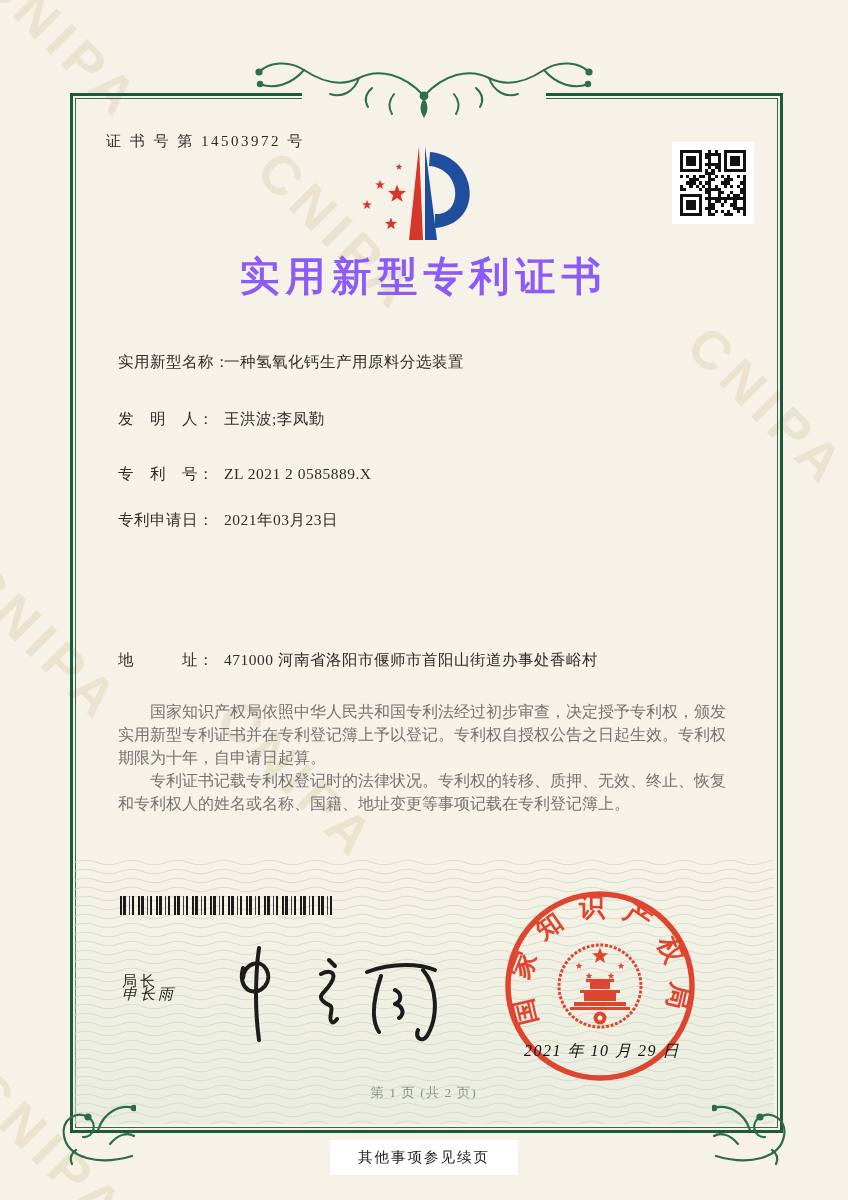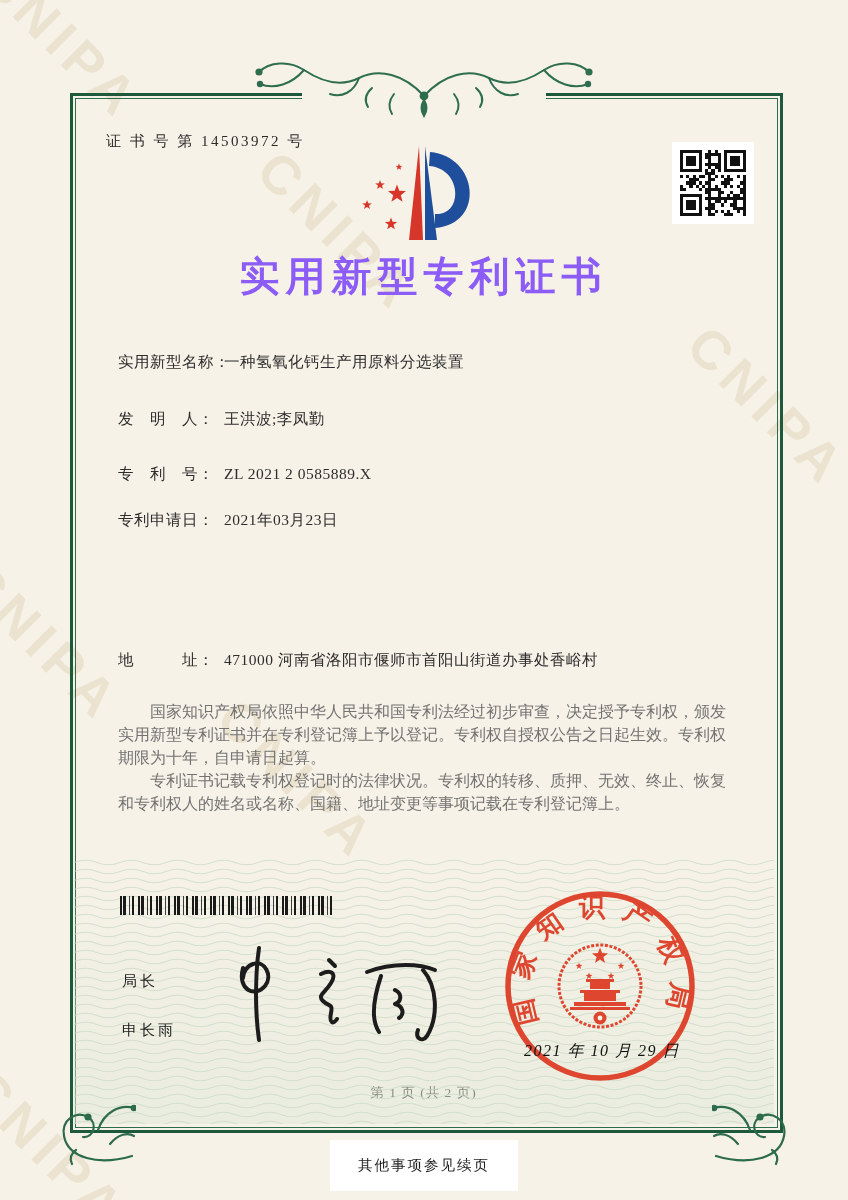--- a/index.html
+++ b/index.html
@@ -17,21 +17,21 @@
   .row .lbl2{display:inline-block;}
   .pair2{position:absolute;left:433px;top:0;}
   .body-text{position:absolute;left:118px;top:700px;width:615px;font-size:16px;line-height:23px;color:#737373;}
   .body-text p{margin:0;text-indent:2em;}
   .barcode{position:absolute;left:120px;top:896px;width:216px;height:19px;
     background:repeating-linear-gradient(90deg,#1a1a1a 0 2px,rgba(0,0,0,0) 2px 3px,#1a1a1a 3px 6px,rgba(0,0,0,0) 6px 9px,#3c3c3c 9px 10px,rgba(0,0,0,0) 10px 12px,#1a1a1a 12px 14px,rgba(0,0,0,0) 14px 18px);}
   .officer{position:absolute;left:122px;font-size:15px;color:#222;letter-spacing:3px;}
   .seal-date{position:absolute;left:524px;top:1041px;font-size:16px;letter-spacing:1.5px;color:#111;z-index:6;font-style:italic;}
   .page-info{position:absolute;left:70px;top:1084px;width:707px;text-align:center;font-size:13.5px;color:#333;letter-spacing:1px;}
   .cont-box{position:absolute;left:424px;top:1140px;transform:translateX(-50%);background:#ffffff;
-    padding:16px 28px;font-size:14.5px;letter-spacing:2px;color:#222;}
+    padding:8px 28px;font-size:14.5px;letter-spacing:2px;color:#222;}
   .abs{position:absolute;}
   svg text{font-family:"Liberation Serif","DejaVu Serif",serif;}
 </style>
 </head>
 <body>
 
 <div class="page">
 
   <span class="wm" style="left:-38px;top:8px;">CNIPA</span>
   <span class="wm" style="left:238px;top:200px;">CNIPA</span>
@@ -279,21 +279,21 @@
   </div>
 
   <div class="body-text">
     <p>国家知识产权局依照中华人民共和国专利法经过初步审查，决定授予专利权，颁发实用新型专利证书并在专利登记簿上予以登记。专利权自授权公告之日起生效。专利权期限为十年，自申请日起算。</p>
     <p>专利证书记载专利权登记时的法律状况。专利权的转移、质押、无效、终止、恢复和专利权人的姓名或名称、国籍、地址变更等事项记载在专利登记簿上。</p>
   </div>
 
   <div class="barcode" style="z-index:3;"></div>
 
   <div class="officer" style="top:972px;z-index:3;">局长</div>
-  <div class="officer" style="top:1021px;z-index:3;">申长雨</div>
+  <div class="officer" style="top:985px;z-index:3;font-style:italic;">申长雨</div>
 
   <svg class="abs" style="left:225px;top:942px;z-index:3;" width="235" height="105" viewBox="0 0 235 105">
     <g stroke="#1c1c1c" stroke-width="4" fill="none" stroke-linecap="round" stroke-linejoin="round">
       <path d="M34,6 C30,34 30,70 34,98"></path>
       <path d="M18,26 C12,48 30,56 40,44 C48,34 40,18 28,22 C22,24 18,30 18,36"></path>
       <path d="M104,18 l6,6"></path>
       <path d="M96,32 C106,27 112,31 106,41 C100,51 92,53 98,59 C104,65 108,61 106,71 C104,81 108,83 112,77"></path>
       <path d="M142,30 C168,20 196,22 210,28"></path>
       <path d="M156,34 C148,58 146,78 154,90"></path>
       <path d="M198,28 C212,44 214,74 202,94 C197,101 190,96 193,88"></path>

